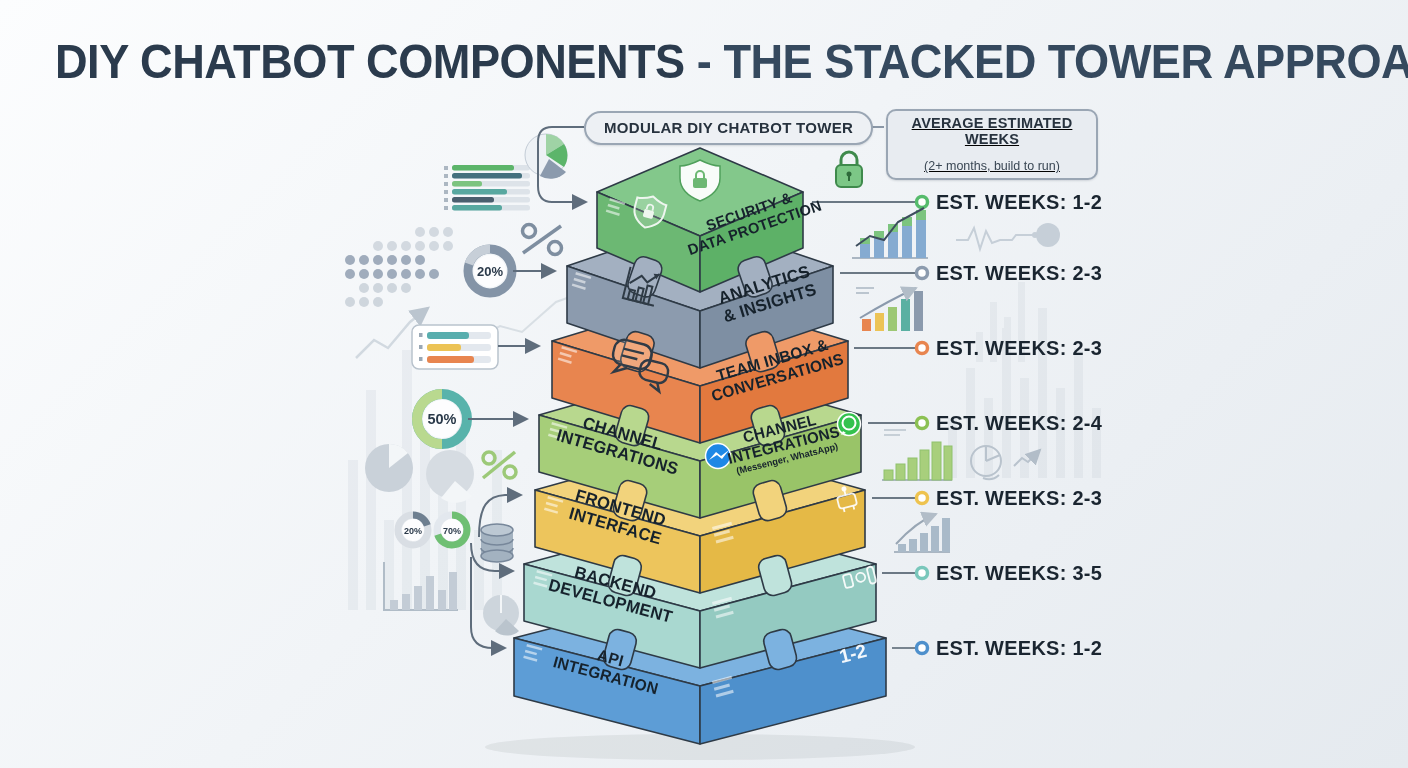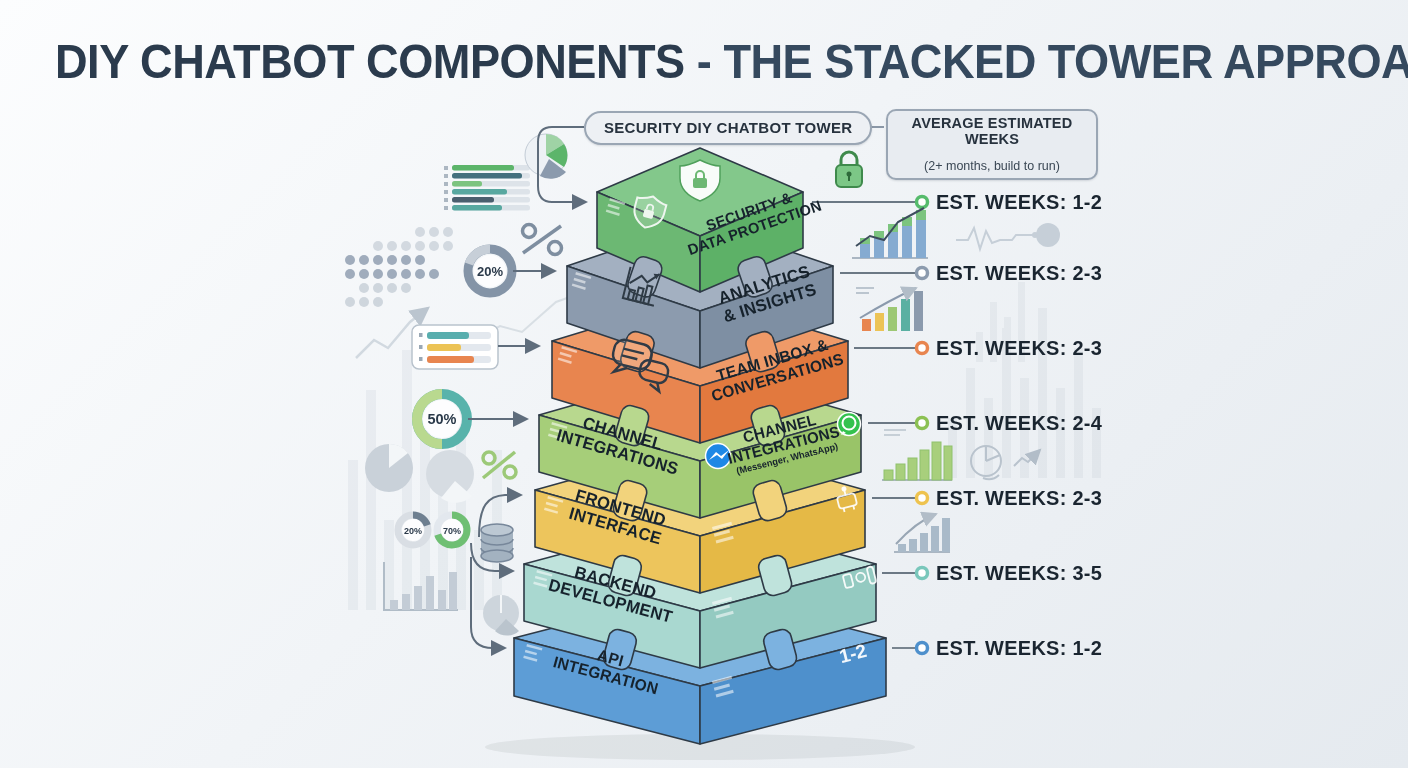--- a/index.html
+++ b/index.html
@@ -10,21 +10,21 @@
   .txt{position:absolute;z-index:2;}
   .title{left:55px;top:34px;white-space:nowrap;font-weight:bold;font-size:48px;
     color:#2b3b4d;transform:scaleX(.94);transform-origin:left top;letter-spacing:-.5px;}
   .title .t2{color:#35495e;}
   .pill{left:584px;top:111px;height:26px;line-height:26px;padding:2px 18px;
     background:#edf0f4;border:2px solid #9aa6b4;border-radius:17px;
     font-size:15px;font-weight:bold;color:#27323e;letter-spacing:.3px;white-space:nowrap;
     box-shadow:0 1px 2px rgba(40,55,70,.15);}
   .weeksbox{left:886px;top:109px;width:212px;text-align:center;background:#e8ecf1;
     border:2px solid #9aa6b4;border-radius:10px;padding:4px 0 5px;box-sizing:border-box;
-    box-shadow:0 1px 2px rgba(40,55,70,.15);}
+    box-shadow:0 1px 2px rgba(40,55,70,.15);text-decoration:underline;}
   .weeksbox .l1{font-size:14.5px;font-weight:bold;color:#27323e;letter-spacing:.2px;}
   .weeksbox .l2{font-size:12.5px;color:#3a4754;margin-top:12px;}
   .flabel{position:absolute;z-index:2;font-weight:bold;color:#16222c;text-align:center;
     line-height:1.12;letter-spacing:.2px;white-space:nowrap;
     transform:translate(-50%,-50%) rotate(var(--rot)) scaleX(.97);}
   .flabel .sub{font-size:9.5px;letter-spacing:0;}
   .fweeks{position:absolute;z-index:2;font-weight:bold;color:rgba(255,255,255,.93);
     font-size:19px;transform:translate(-50%,-50%) rotate(-14deg);}
   .est{position:absolute;z-index:2;left:936px;height:26px;line-height:26px;
     font-size:21px;font-weight:bold;color:#1a2530;letter-spacing:.3px;white-space:nowrap;
@@ -508,21 +508,21 @@
       <rect x="920" y="533" width="8" height="19"></rect>
           <rect x="931" y="526" width="8" height="26"></rect>
       <rect x="942" y="518" width="8" height="34"></rect>
     </g>
     <path d="M896,544 Q916,522 936,514" stroke="#98a6b4" stroke-width="2" fill="none" marker-end="url(#arrowlight)"></path>
   </g>
 </svg>
 
 <div class="txt title"><span class="t1">DIY CHATBOT COMPONENTS</span><span class="t2"> - THE STACKED TOWER APPROACH</span></div>
 
-<div class="txt pill">SECURITY DIY CHATBOT TOWER</div>
+<div class="txt pill">MODULAR DIY CHATBOT TOWER</div>
 
 <div class="txt weeksbox">
   <div class="l1">AVERAGE ESTIMATED WEEKS</div>
   <div class="l2">(2+ months, build to run)</div>
 </div>
 
 <div class="flabel" style="left:752px;top:220px;--rot:-19deg;font-size:15px">
   <div>SECURITY &amp;</div>
   <div>DATA PROTECTION</div>
 </div>

